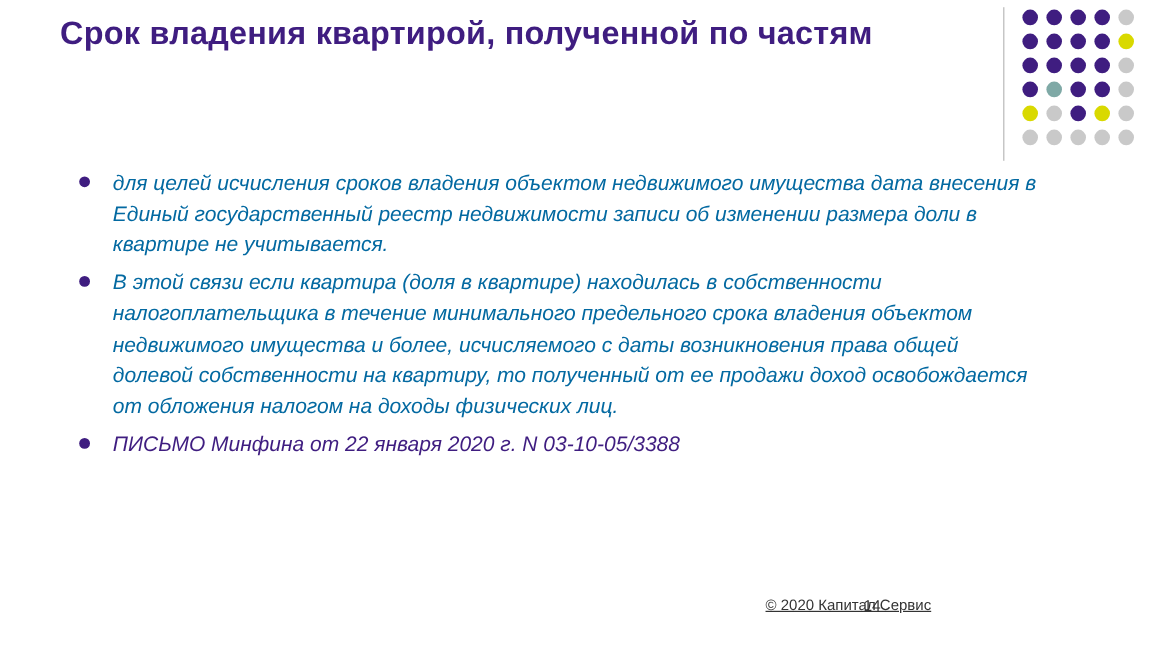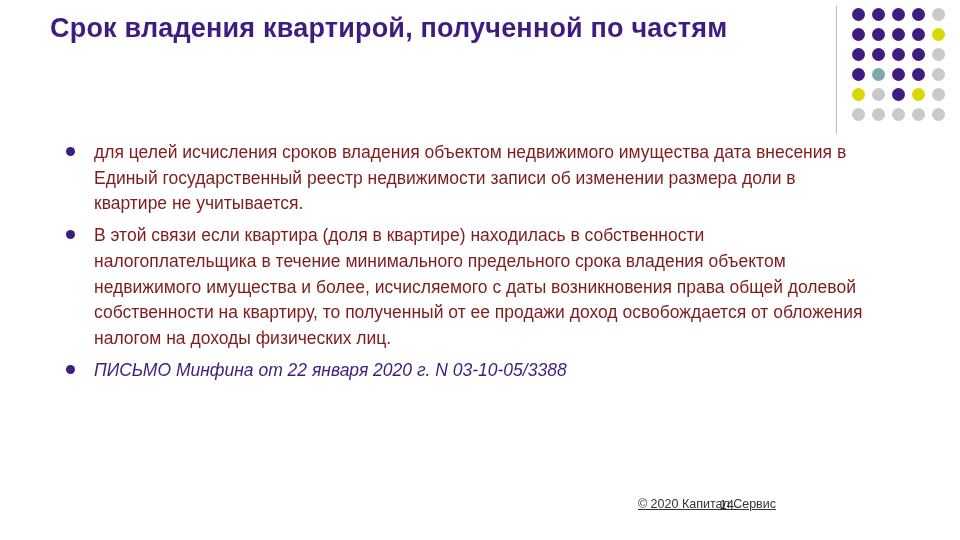--- a/index.html
+++ b/index.html
@@ -68,22 +68,23 @@
     position: absolute;
     left: 52px;
     top: 140px;
     width: 815px;
   }
   .bullet {
     position: relative;
     padding-left: 42px;
     margin-bottom: 6px;
     font-size: 17.5px;
-    color: #7f1d1d;
+    color: #0369a1;
     line-height: 1.47;
+    font-style: italic;
   }
   .bullet .marker {
     position: absolute;
     left: 14px;
     top: 7px;
     width: 9px;
     height: 9px;
     border-radius: 50%;
     background: #3f1d80;
   }

